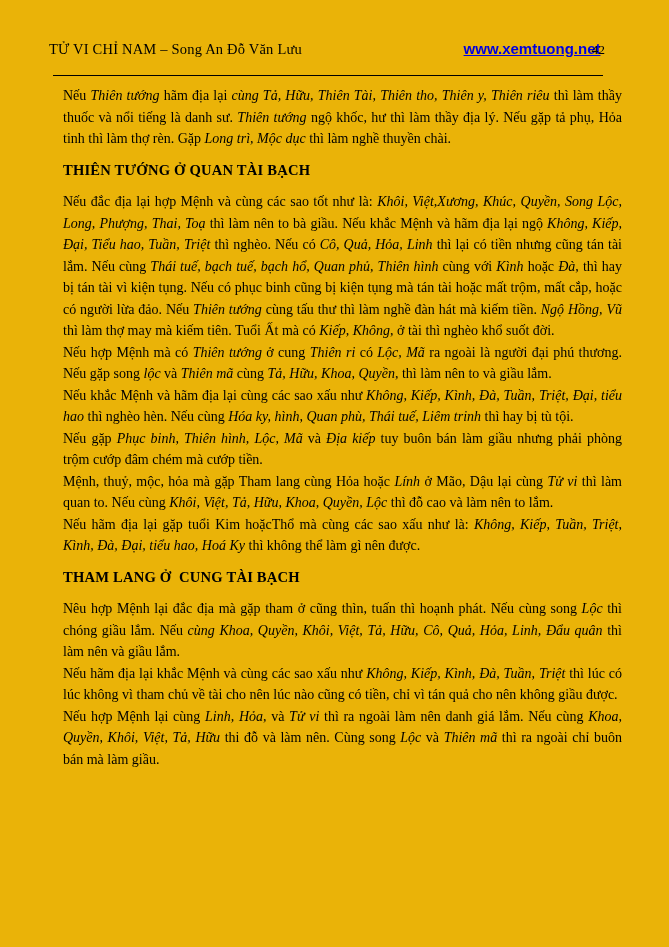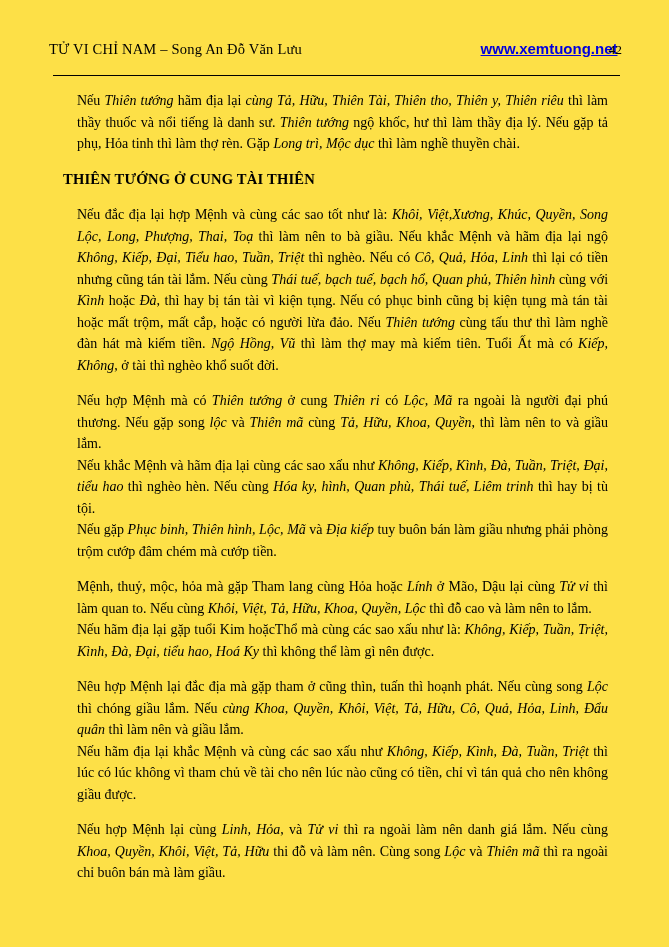--- a/index.html
+++ b/index.html
@@ -5,24 +5,24 @@
   html, body {
     margin: 0;
     padding: 0;
     background: #ffffff;
   }
   .page {
     position: relative;
     width: 669px;
     height: 947px;
     box-sizing: border-box;
-    background: #fde047;
+    background: #eab308;
     color: #000000;
     font-family: "Liberation Serif", "DejaVu Serif", serif;
-    padding: 40px 47px 0 49px;
+    padding: 40px 64px 0 49px;
     overflow: hidden;
   }
   .header {
     display: flex;
     justify-content: space-between;
     align-items: baseline;
     font-size: 14.5px;
     line-height: 18px;
   }
   .doc-title {
@@ -52,21 +52,21 @@
     margin: 16px 2px 0 4px;
   }
   .body-text {
     margin: 9px 0 0 14px;
     width: 559px;
     font-size: 14px;
     line-height: 21.5px;
     text-align: justify;
   }
   .para {
-    margin: 14px;
+    margin: 0;
   }
   .heading {
     font-size: 14.6px;
     font-weight: bold;
     margin: 10px 0 10px 0;
     white-space: pre-wrap;
     letter-spacing: 0.2px;
     text-align: left;
   }
   .it {
@@ -84,30 +84,31 @@
       <a class="site-link" href="#">www.xemtuong.net</a><span class="page-num">42</span>
     </span>
   </div>
 
   <div class="rule"></div>
 
   <div class="body-text">
 
     <p class="para"><span>Nếu </span><span class="it">Thiên tướng</span><span> hãm địa lại </span><span class="it">cùng Tả, Hữu, Thiên Tài, Thiên tho, Thiên y, Thiên riêu</span><span> thì làm thầy thuốc và nổi tiếng là danh sư. </span><span class="it">Thiên tướng</span><span> ngộ khốc, hư thì làm thầy địa lý. Nếu gặp tả phụ, Hỏa tinh thì làm thợ rèn. Gặp </span><span class="it">Long trì, Mộc dục</span><span> thì làm nghề thuyền chài.</span></p>
 
-    <h2 class="heading">THIÊN TƯỚNG Ở CUNG TÀI THIÊN</h2>
+    <h2 class="heading">THIÊN TƯỚNG Ở QUAN TÀI BẠCH</h2>
 
     <p class="para"><span>Nếu đắc địa lại hợp Mệnh và cùng các sao tốt như là: </span><span class="it">Khôi, Việt,Xương, Khúc, Quyền, Song Lộc, Long, Phượng, Thai, Toạ</span><span> thì làm nên to bà giầu. Nếu khắc Mệnh và hãm địa lại ngộ </span><span class="it">Không, Kiếp, Đại, Tiểu hao, Tuần, Triệt</span><span> thì nghèo. Nếu có </span><span class="it">Cô, Quả, Hỏa, Linh</span><span> thì lại có tiền nhưng cũng tán tài lắm. Nếu cùng </span><span class="it">Thái tuế, bạch tuế, bạch hổ, Quan phủ</span><span>, </span><span class="it">Thiên hình</span><span> cùng với </span><span class="it">Kình</span><span> hoặc </span><span class="it">Đà</span><span>, thì hay bị tán tài vì kiện tụng. Nếu có phục binh cũng bị kiện tụng mà tán tài hoặc mất trộm, mất cắp, hoặc có người lừa đảo. Nếu </span><span class="it">Thiên tướng</span><span> cùng tấu thư thì làm nghề đàn hát mà kiếm tiền. </span><span class="it">Ngộ Hồng, Vũ</span><span> thì làm thợ may mà kiếm tiên. Tuổi Ất mà có </span><span class="it">Kiếp, Không</span><span>, ở tài thì nghèo khổ suốt đời.</span></p>
 
 
     <p class="para"><span>Nếu hợp Mệnh mà có </span><span class="it">Thiên tướng</span><span> ở cung </span><span class="it">Thiên ri</span><span> có </span><span class="it">Lộc, Mã</span><span> ra ngoài là người đại phú thương. Nếu gặp song </span><span class="it">lộc</span><span> và </span><span class="it">Thiên mã</span><span> cùng </span><span class="it">Tả, Hữu, Khoa, Quyền</span><span>, thì làm nên to và giầu lắm.</span><br><span>Nếu khắc Mệnh và hãm địa lại cùng các sao xấu như </span><span class="it">Không, Kiếp, Kình, Đà, Tuần, Triệt, Đại, tiểu hao</span><span> thì nghèo hèn. Nếu cùng </span><span class="it">Hóa ky, hình, Quan phù, Thái tuế, Liêm trinh</span><span> thì hay bị tù tội.</span><br><span>Nếu gặp </span><span class="it">Phục binh, Thiên hình, Lộc, Mã</span><span> và </span><span class="it">Địa kiếp</span><span> tuy buôn bán làm giầu nhưng phải phòng trộm cướp đâm chém mà cướp tiền.</span></p>
 
 
     <p class="para"><span>Mệnh, thuỷ, mộc, hỏa mà gặp Tham lang cùng Hỏa hoặc </span><span class="it">Lính</span><span> ở Mão, Dậu lại cùng </span><span class="it">Tử vi</span><span> thì làm quan to. Nếu cùng </span><span class="it">Khôi, Việt, Tả, Hữu, Khoa, Quyền, Lộc</span><span> thì đỗ cao và làm nên to lắm.</span><br><span>Nếu hãm địa lại gặp tuổi Kim hoặcThổ mà cùng các sao xấu như là: </span><span class="it">Không, Kiếp, Tuần, Triệt, Kình, Đà, Đại, tiểu hao, Hoá Ky</span><span> thì không thể làm gì nên được.</span></p>
 
+    <h2 class="heading">THAM LANG Ở  CUNG TÀI BẠCH</h2>
 
     <p class="para"><span>Nêu hợp Mệnh lại đắc địa mà gặp tham ở cũng thìn, tuấn thì hoạnh phát. Nếu cùng song </span><span class="it">Lộc</span><span> thì chóng giầu lắm. Nếu </span><span class="it">cùng Khoa, Quyền, Khôi, Việt, Tả, Hữu, Cô, Quả, Hỏa, Linh, Đẩu quân</span><span> thì làm nên và giầu lắm.</span><br><span>Nếu hãm địa lại khắc Mệnh và cùng các sao xấu như </span><span class="it">Không, Kiếp, Kình, Đà, Tuần, Triệt</span><span> thì lúc có lúc không vì tham chủ về tài cho nên lúc nào cũng có tiền, chỉ vì tán quả cho nên không giầu được.</span></p>
 
 
     <p class="para"><span>Nếu hợp Mệnh lại cùng </span><span class="it">Linh, Hỏa</span><span>, và </span><span class="it">Tử vi</span><span> thì ra ngoài làm nên danh giá lắm. Nếu cùng </span><span class="it">Khoa, Quyền, Khôi, Việt, Tả, Hữu</span><span> thi đỗ và làm nên. Cùng song </span><span class="it">Lộc</span><span> và </span><span class="it">Thiên mã</span><span> thì ra ngoài chỉ buôn bán mà làm giầu.</span></p>
 
   </div>
 </div>
 
 </body></html>

